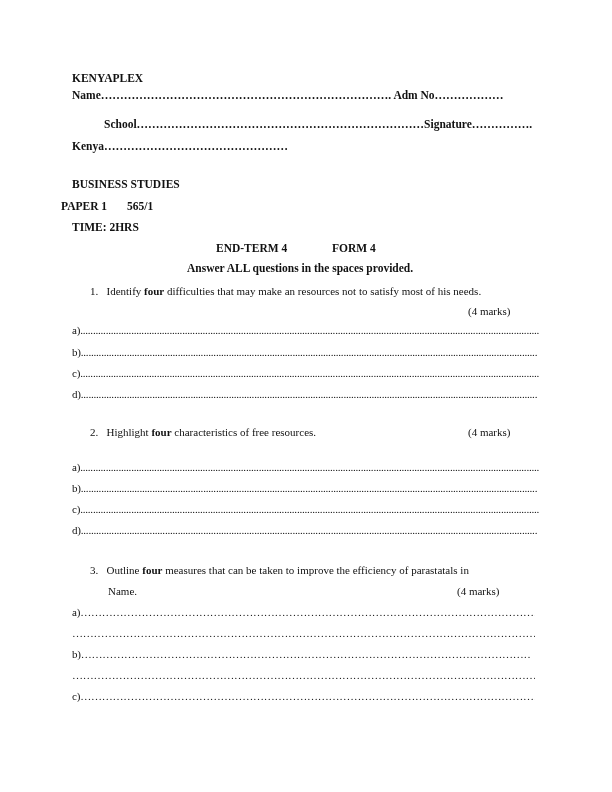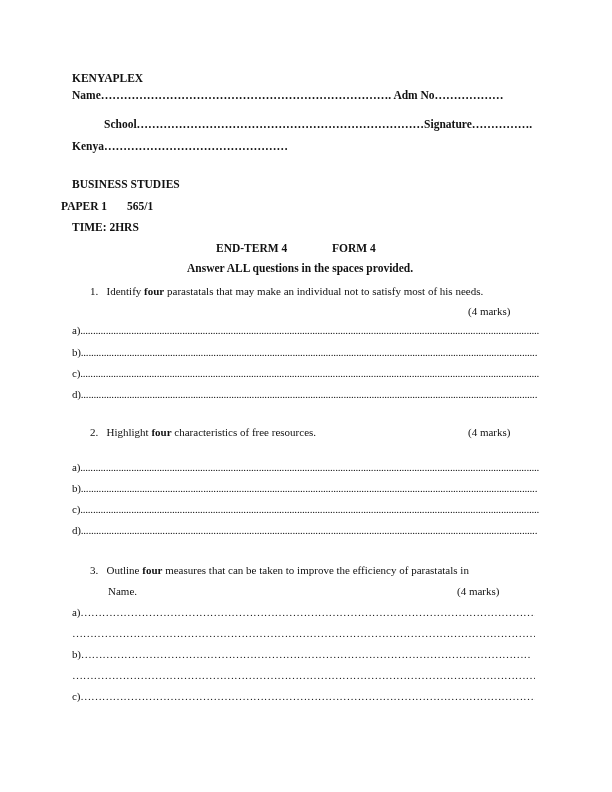--- a/index.html
+++ b/index.html
@@ -33,21 +33,21 @@
   <span>PAPER 1</span><span style="display:inline-block; width:20px;"></span><span>565/1</span>
 </div>
 <div class="abs hdr" style="left:72px; top:221px;">TIME: 2HRS</div>
 
 <div class="abs hdr" style="left:216px; top:242px;">END-TERM 4</div>
 <div class="abs hdr" style="left:332px; top:242px;">FORM 4</div>
 <div class="abs hdr u" style="left:187px; top:262px;">Answer ALL questions in the spaces provided.</div>
 
 <div class="abs q" style="left:90px; top:285px;">
   <span>1.</span>&nbsp;&nbsp;
-  <span><span>Identify </span><b>four</b><span> parastatals that may make an individual not to satisfy most of his needs.</span></span>
+  <span><span>Identify </span><b>four</b><span> difficulties that may make an resources not to satisfy most of his needs.</span></span>
 </div>
 <div class="abs q" style="left:468px; top:305px;">(4 marks)</div>
 
 <div class="abs dots" style="left:72px; top:324px; width:469px;"><span>a)</span>....................................................................................................................................................................................</div>
 <div class="abs dots" style="left:72px; top:346px; width:466px;"><span>b)</span>....................................................................................................................................................................................</div>
 <div class="abs dots" style="left:72px; top:367px; width:469px;"><span>c)</span>....................................................................................................................................................................................</div>
 <div class="abs dots" style="left:72px; top:388px; width:466px;"><span>d)</span>....................................................................................................................................................................................</div>
 
 <div class="abs q" style="left:90px; top:426px;">
   <span>2.</span>&nbsp;&nbsp;

